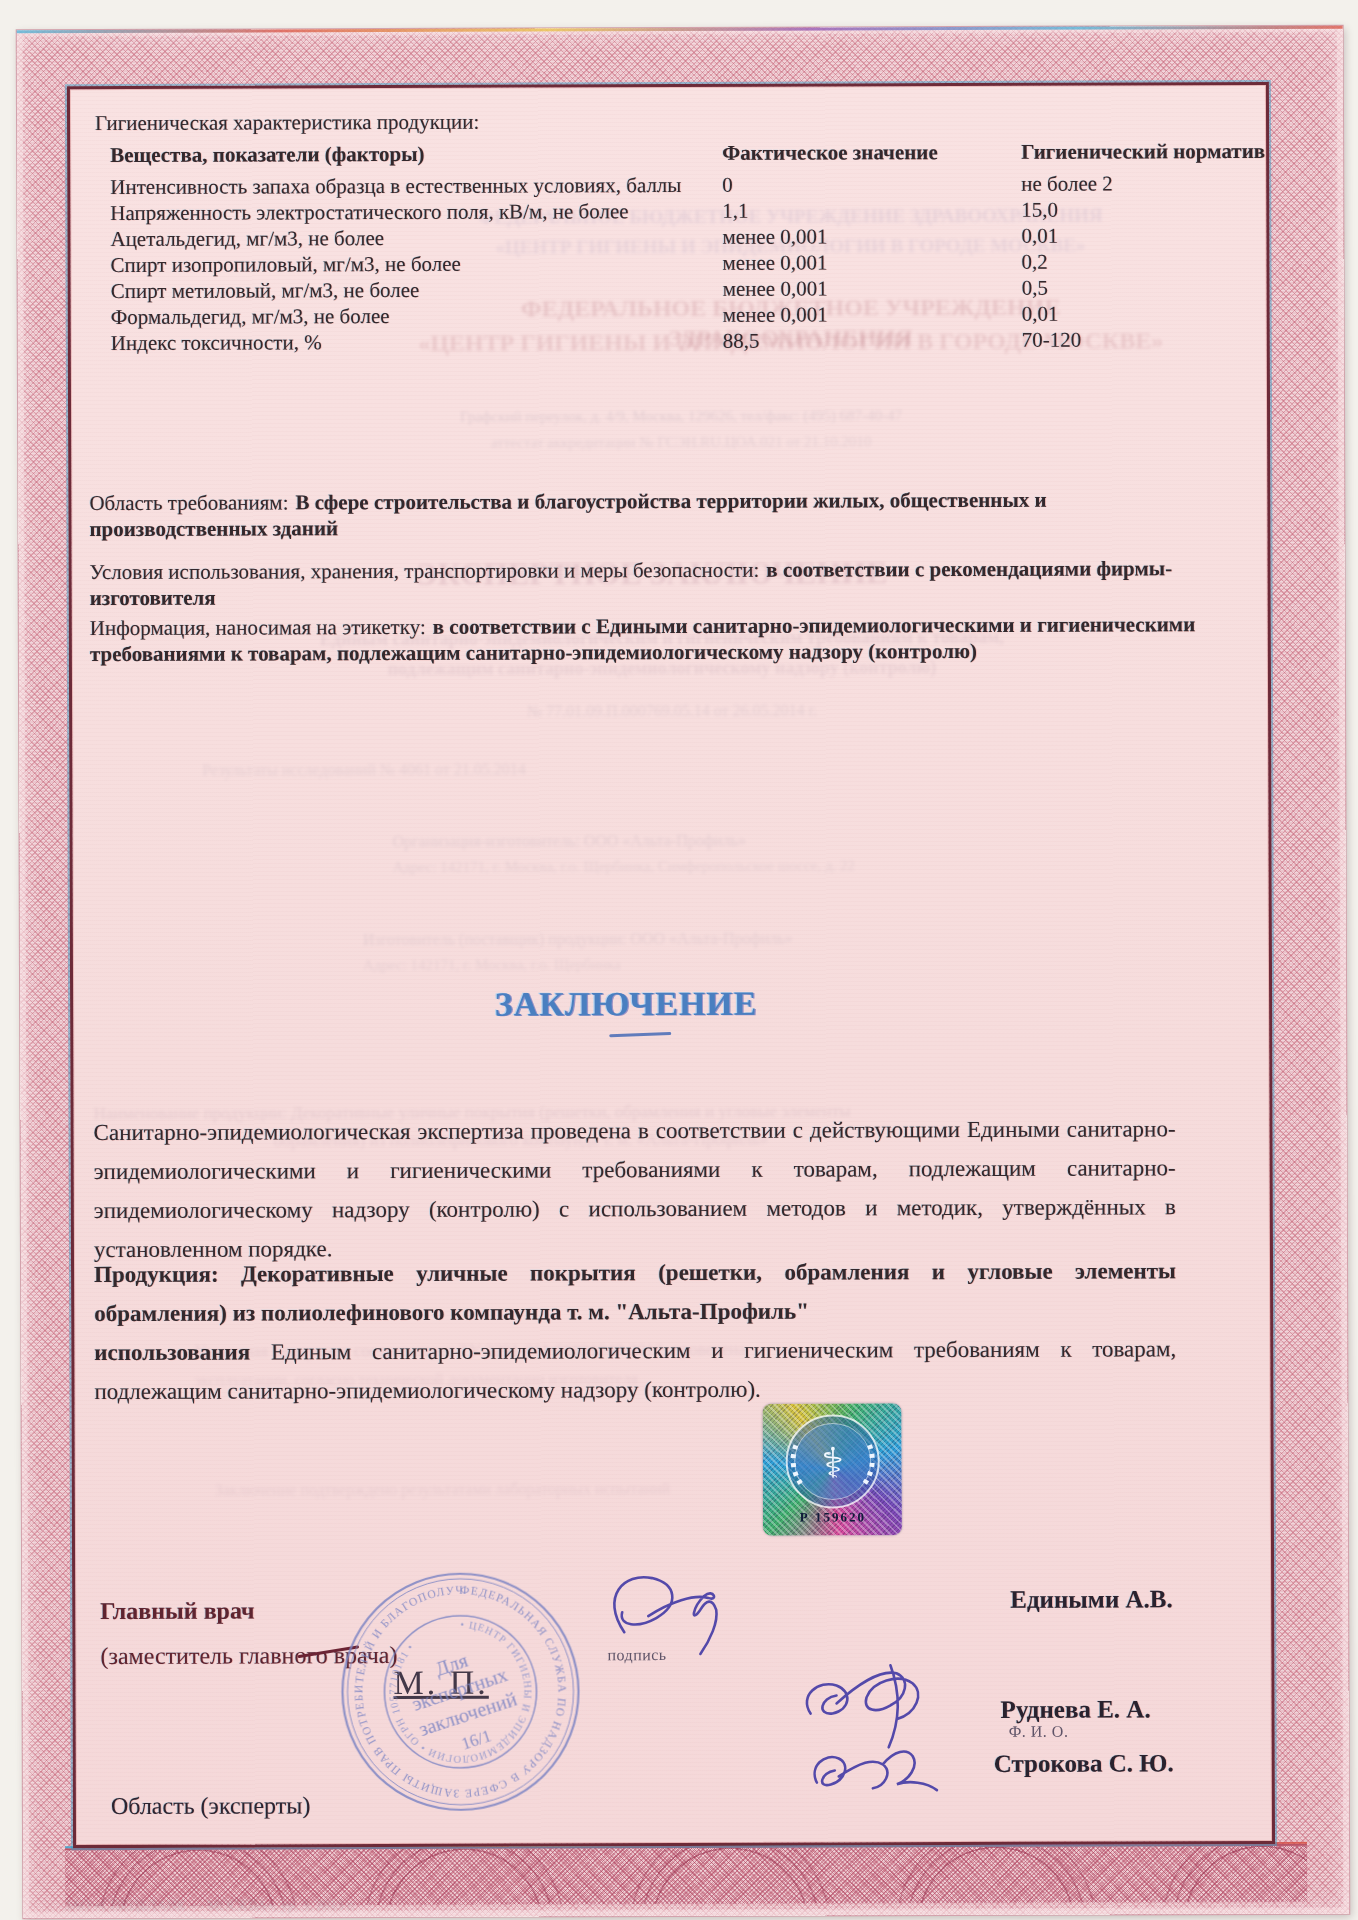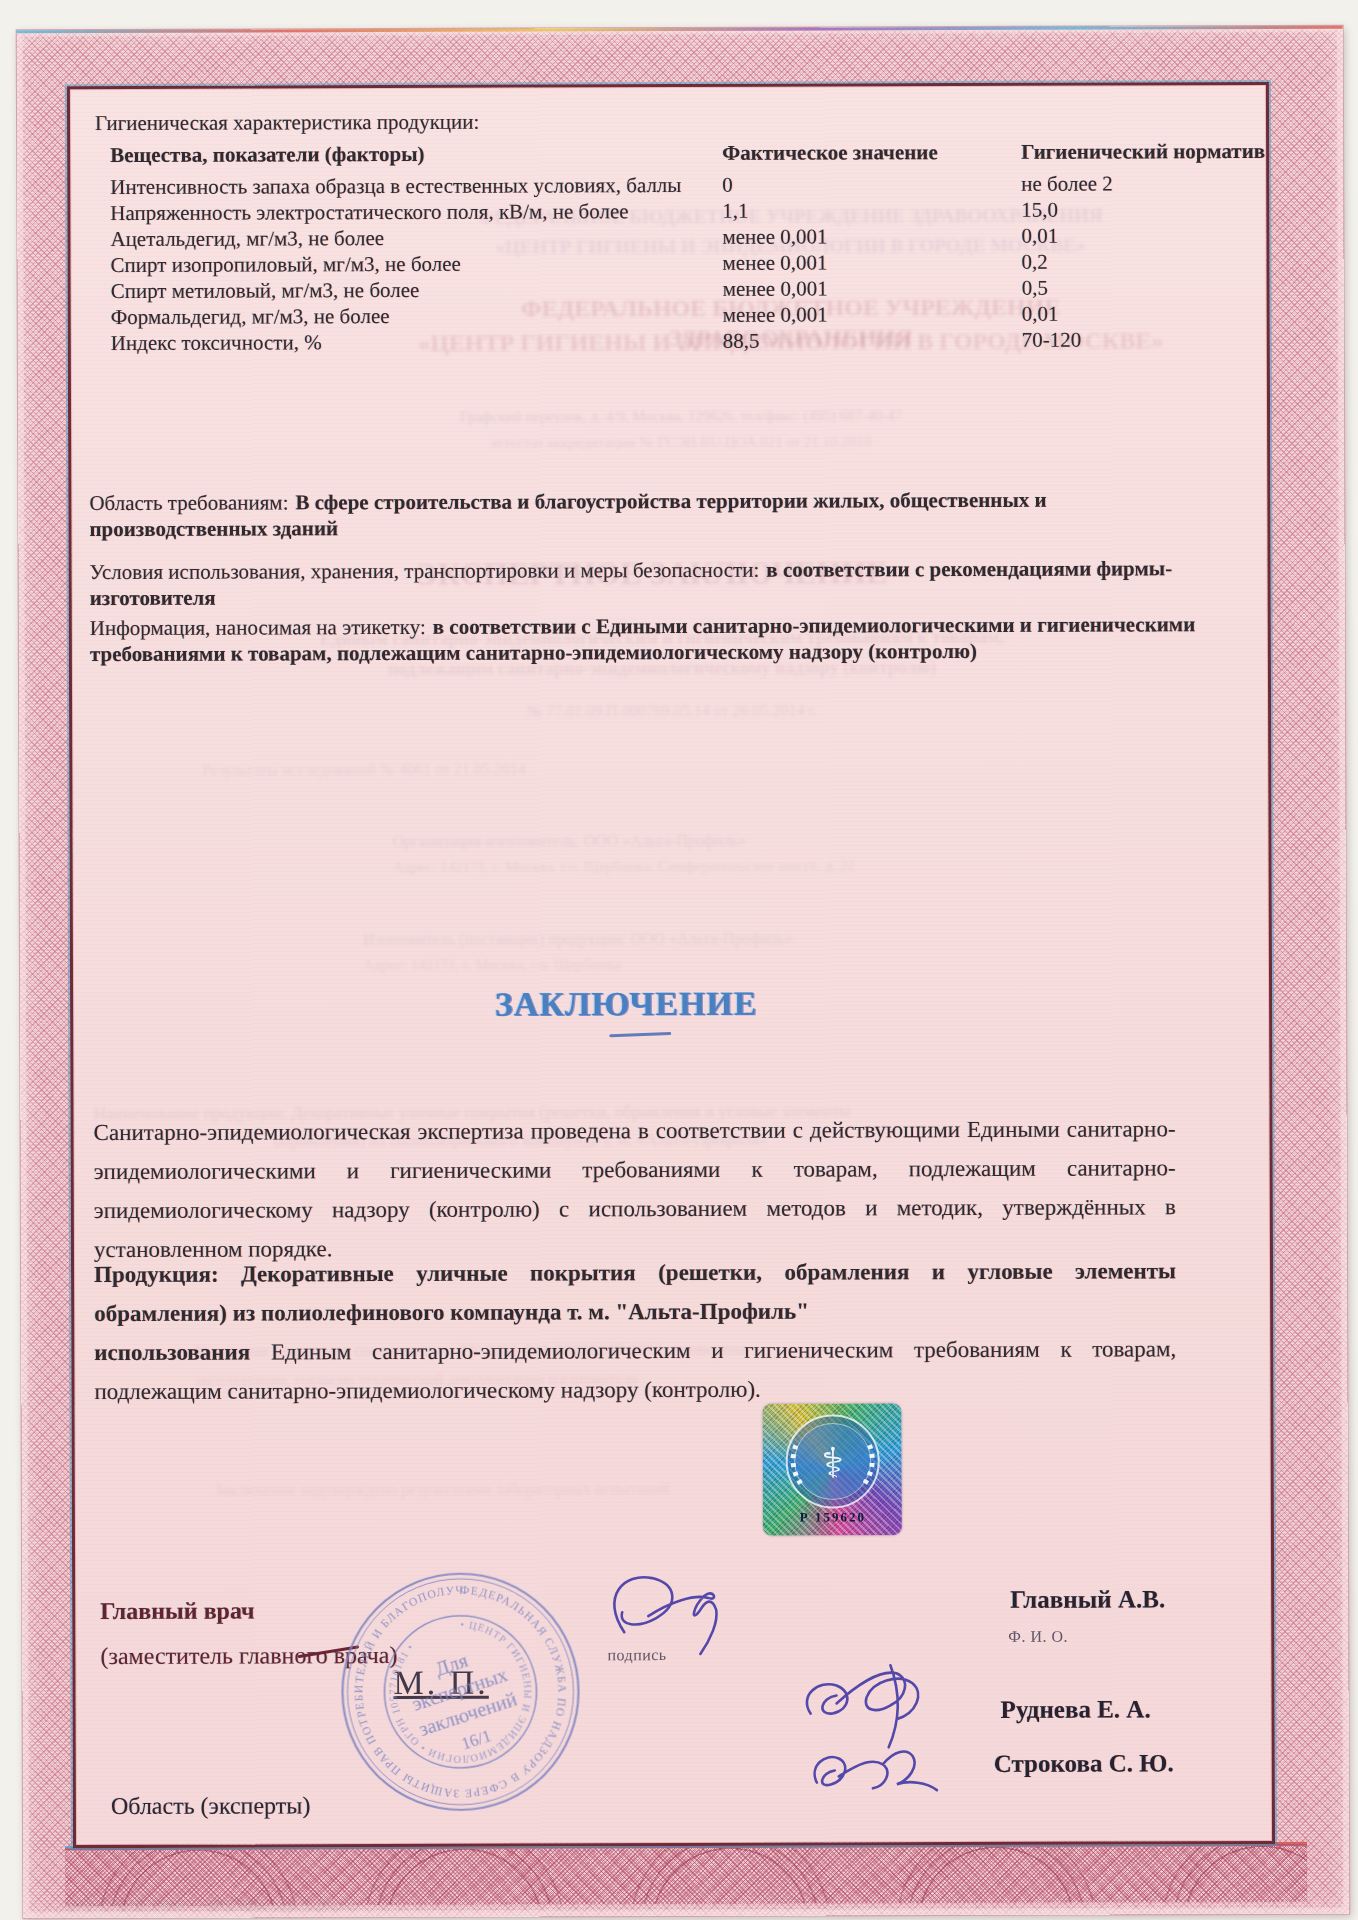--- a/index.html
+++ b/index.html
@@ -172,23 +172,23 @@
         <div class="abs para cf" style="top:1024px">Санитарно-эпидемиологическая экспертиза проведена в соответствии с действующими Едиными санитарно-эпидемиологическими и гигиеническими требованиями к товарам, подлежащим санитарно-эпидемиологическому надзору (контролю)  с использованием методов и методик, утверждённых в установленном порядке.</div>
 
         <div class="abs para cf" style="top:1166px" id="product-para"><b>Продукция: Декоративные уличные покрытия (решетки, обрамления и угловые элементы обрамления) из полиолефинового компаунда т. м. "Альта-Профиль"</b><br><b>использования</b><span> Единым санитарно-эпидемиологическим и гигиеническим требованиям к товарам, подлежащим санитарно-эпидемиологическому надзору (контролю).</span></div>
 
         <div class="abs sig-title maroon cf" style="left:25px;top:1509px;font-weight:700">Главный врач</div>
         <div class="abs sig-title maroon cf" style="left:25px;top:1554px">(заместитель главного врача)</div>
         <div class="abs tick"></div>
         <div class="abs sig-title cf" style="left:35px;top:1704px">Область (эксперты)</div>
 
         <div class="abs sig-caption" style="left:532px;top:1559px">подпись</div>
-        <div class="abs sig-caption" style="left:933px;top:1542px">Ф. И. О.</div>
-
-        <div class="abs name cf" style="left:935px;top:1500px">Главный А.В.</div>
+        <div class="abs sig-caption" style="left:933px;top:1637px">Ф. И. О.</div>
+
+        <div class="abs name cf" style="left:935px;top:1500px">Едиными А.В.</div>
         <div class="abs name cf" style="left:925px;top:1610px">Руднева Е. А.</div>
         <div class="abs name cf" style="left:918px;top:1664px">Строкова С. Ю.</div>
 
         <div class="abs mp-label">М. П.</div>
       </div>
 
       <svg class="abs stamp" viewBox="0 0 244 244">
         <defs>
           <path id="ringO" d="M122,24 a98,98 0 1,1 -0.1,0" fill="none"></path>
           <path id="ringI" d="M122,58 a64,64 0 1,1 -0.1,0" fill="none"></path>

